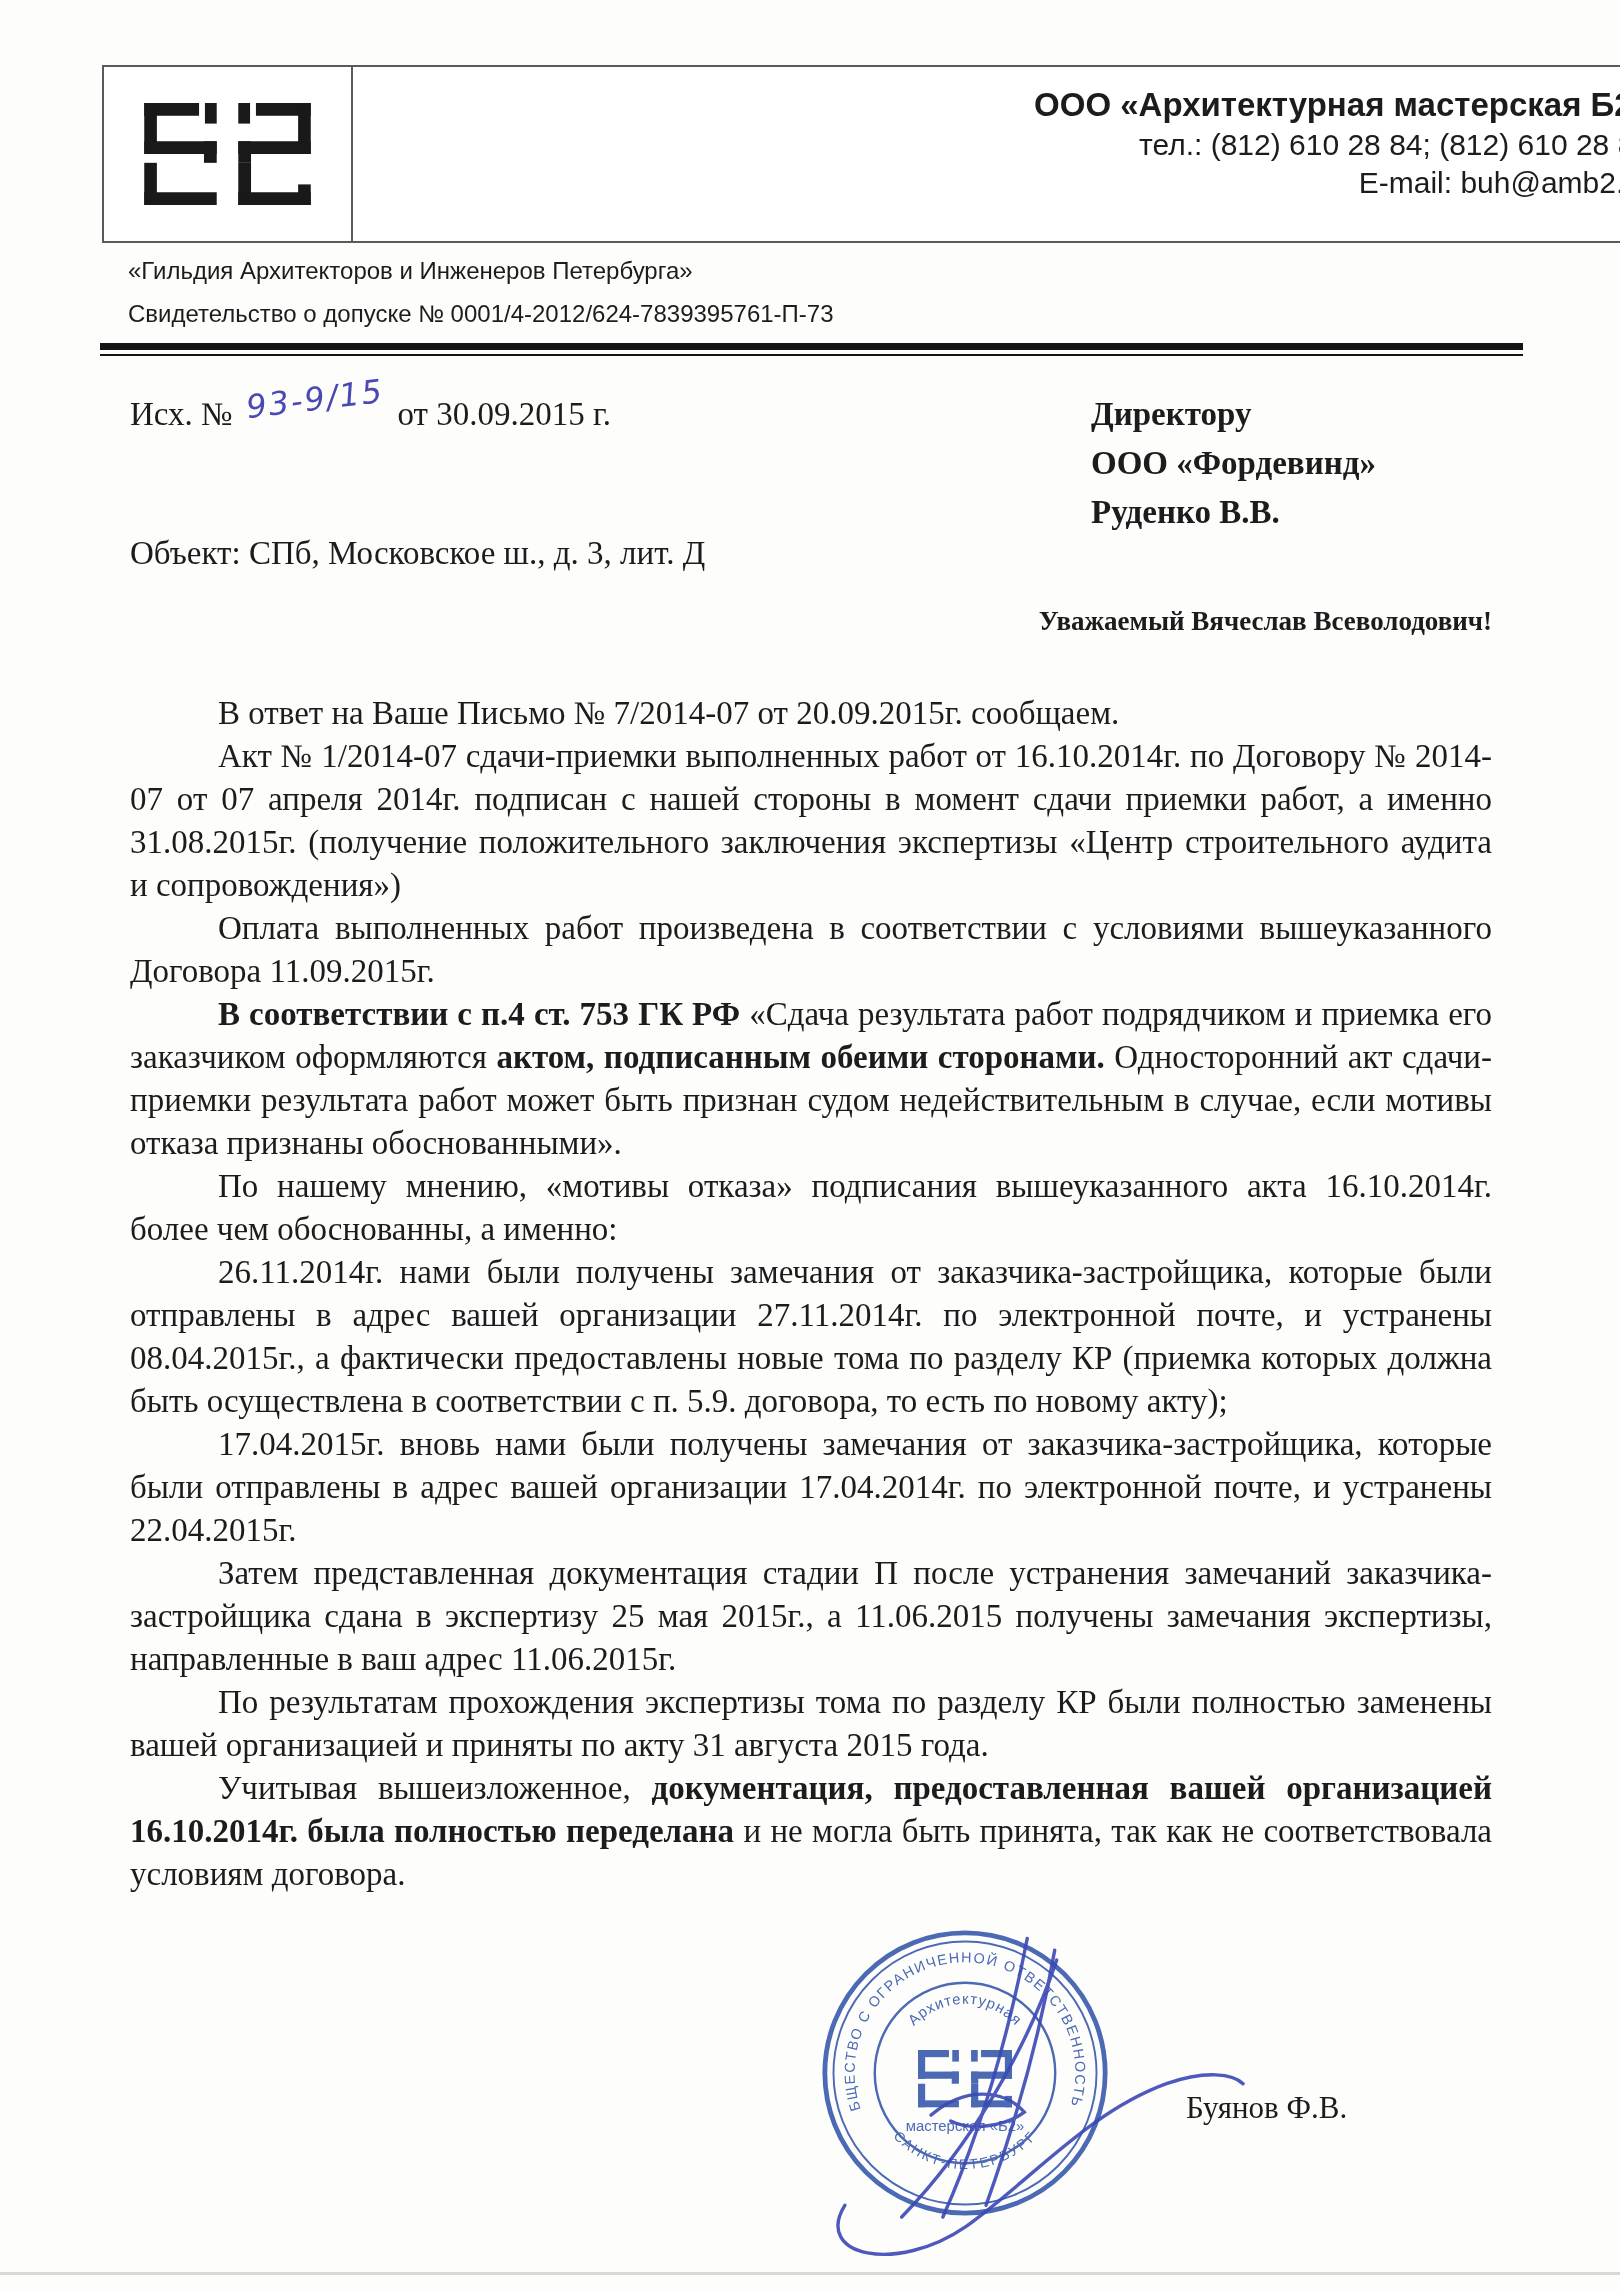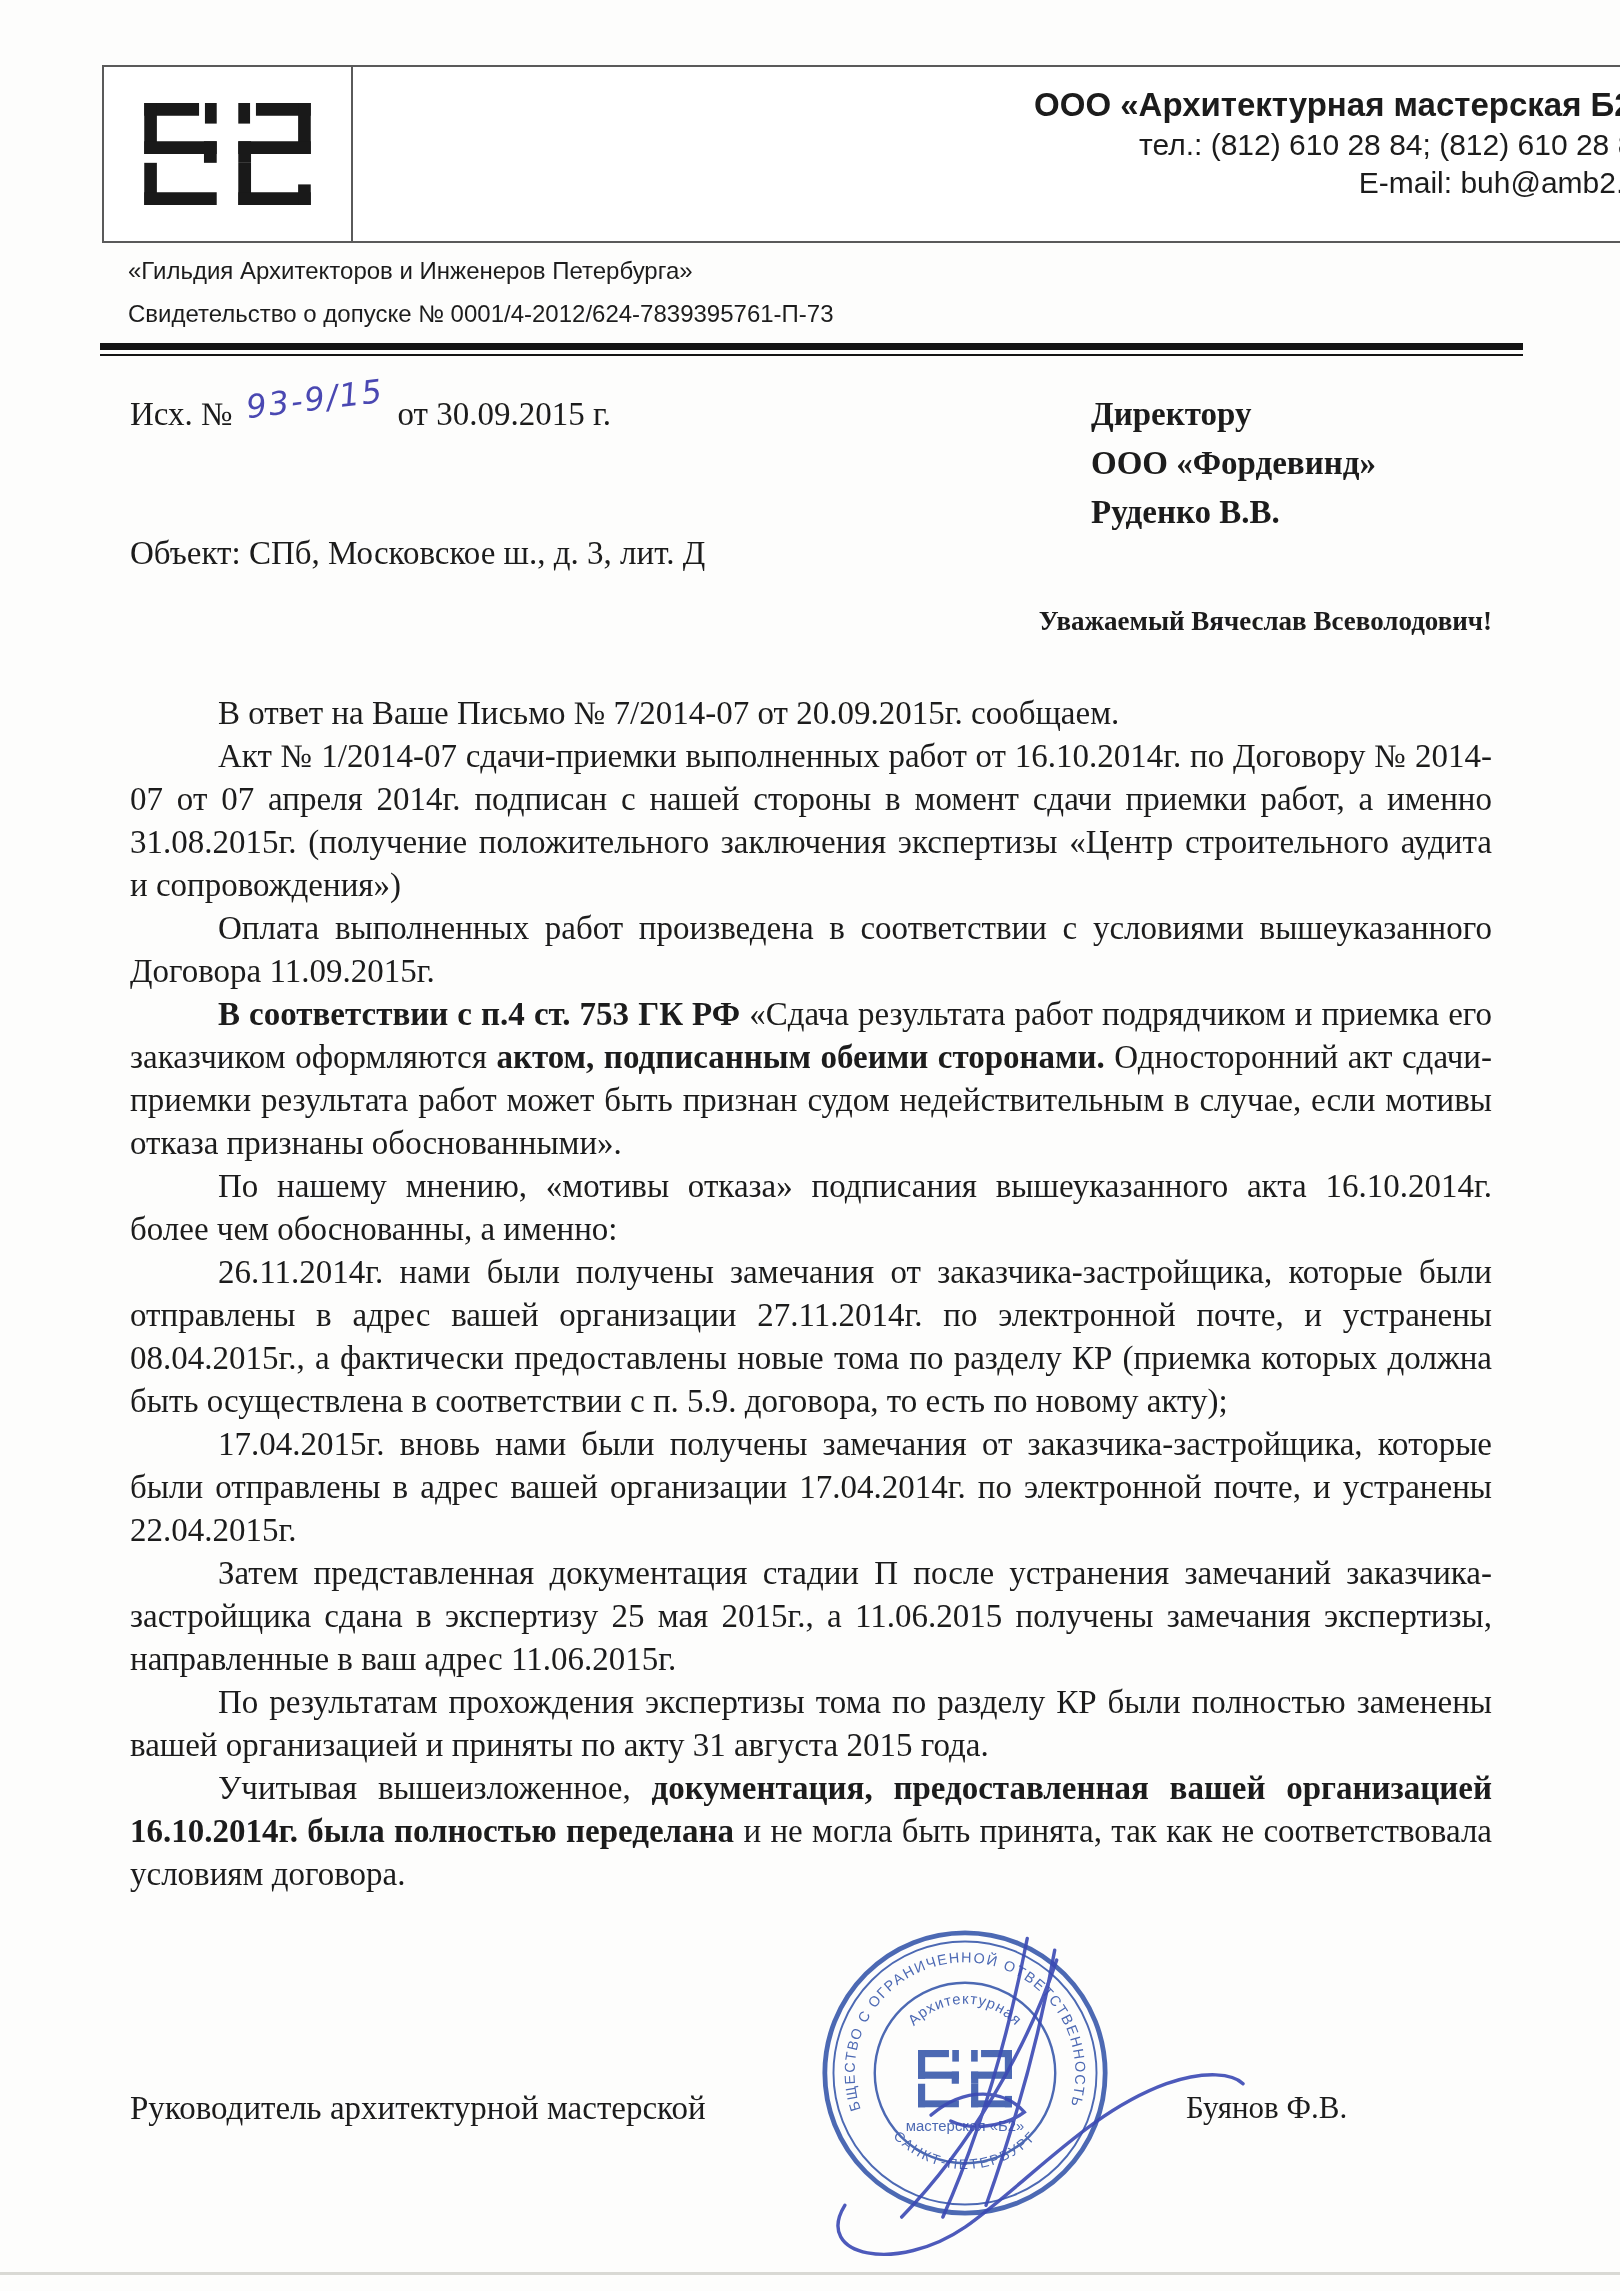--- a/index.html
+++ b/index.html
@@ -117,21 +117,20 @@
       <p><span>Оплата выполненных работ произведена в соответствии с условиями вышеуказанного Договора 11.09.2015г.</span></p>
       <p><span class="b">В соответствии с п.4 ст. 753 ГК РФ </span><span>«Сдача результата работ подрядчиком и приемка его заказчиком оформляются </span><span class="b u">актом, подписанным обеими сторонами.</span><span> Односторонний акт сдачи-приемки результата работ может быть признан судом недействительным в случае, если мотивы отказа признаны обоснованными».</span></p>
       <p><span>По нашему мнению, «мотивы отказа» подписания вышеуказанного акта 16.10.2014г. более чем обоснованны, а именно:</span></p>
       <p><span>26.11.2014г. нами были получены замечания от заказчика-застройщика, которые были отправлены в адрес вашей организации 27.11.2014г. по электронной почте, и устранены 08.04.2015г., а фактически предоставлены новые тома по разделу КР (приемка которых должна быть осуществлена в соответствии с п. 5.9. договора, то есть по новому акту);</span></p>
       <p><span>17.04.2015г. вновь нами были получены замечания от заказчика-застройщика, которые были отправлены в адрес вашей организации 17.04.2014г. по электронной почте, и устранены 22.04.2015г.</span></p>
       <p><span>Затем представленная документация стадии П после устранения замечаний заказчика-застройщика сдана в экспертизу 25 мая 2015г., а 11.06.2015 получены замечания экспертизы, направленные в ваш адрес 11.06.2015г.</span></p>
       <p><span>По результатам прохождения экспертизы тома по разделу КР были полностью заменены вашей организацией и приняты по акту 31 августа 2015 года.</span></p>
       <p><span>Учитывая вышеизложенное, </span><span class="b u">документация, предоставленная вашей организацией 16.10.2014г. была полностью переделана</span><span> и не могла быть принята, так как не соответствовала условиям договора.</span></p>
     </div>
 
-  <div class="sig-label">Руководитель архитектурной мастерской</div>
   <div class="sig-name">Буянов Ф.В.</div>
 
   <svg class="stamp-svg" viewBox="0 0 300 300">
     <g stroke="#2b4da6" fill="none">
       <circle cx="150" cy="150" r="146" stroke-width="5"></circle>
       <circle cx="150" cy="150" r="137" stroke-width="2"></circle>
       <circle cx="150" cy="150" r="94" stroke-width="2.5"></circle>
     </g>
     <defs>
       <path id="stamp-top-arc" d="M 40.1,183.6 A 115,115 0 1 1 259.9,183.6"></path>

